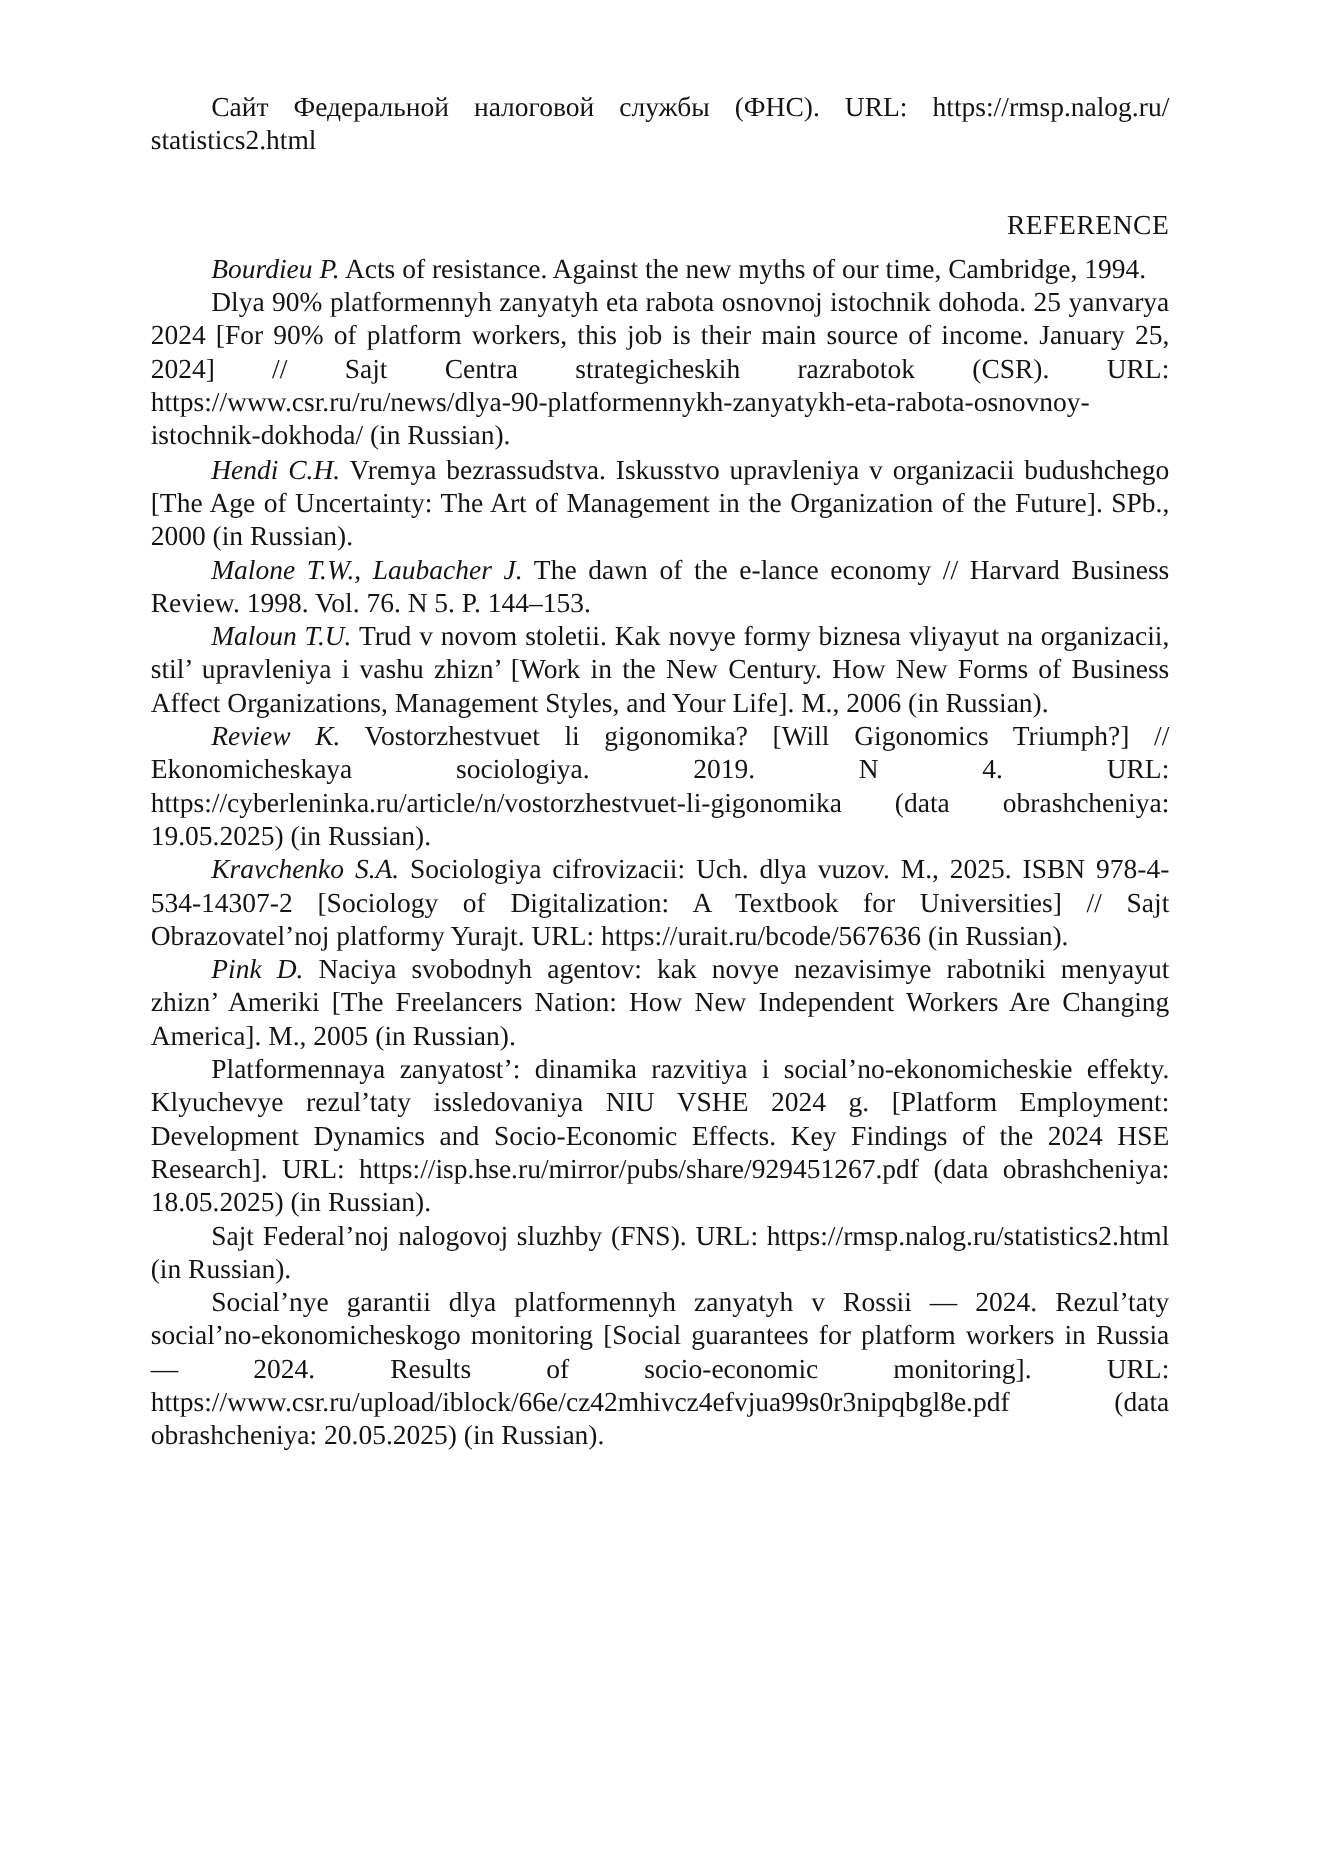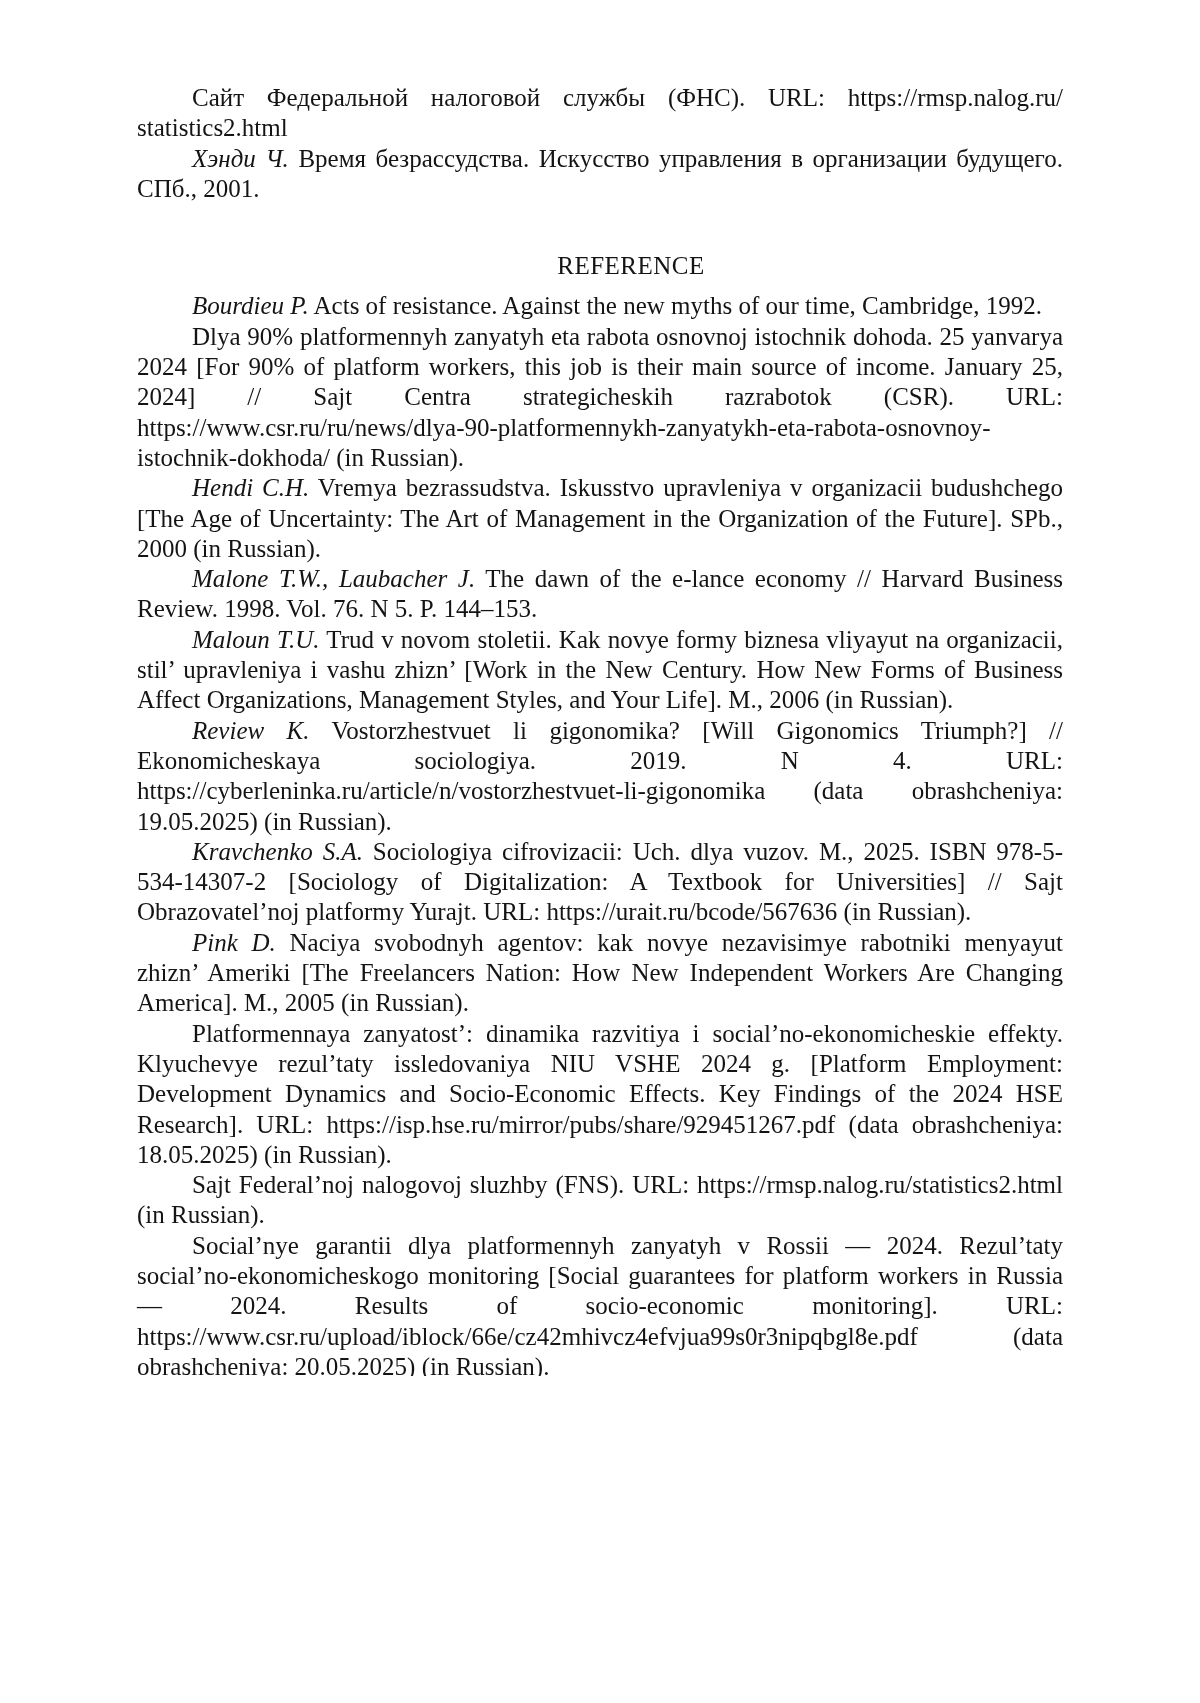--- a/index.html
+++ b/index.html
@@ -32,48 +32,47 @@
     overflow-wrap: break-word;
   }
   .lead { font-style: italic; }
   h2.ref-heading {
     margin: 47px 0 10px 0;
     font-size: 25px;
     line-height: 30.3px;
     font-weight: normal;
     letter-spacing: 0.5px;
     text-indent: 62px;
-    text-align: center;
+    text-align: right;
   }
   .page-number {
     position: absolute;
     top: 1574px;
     right: 152px;
     font-size: 25px;
     line-height: 30px;
   }
 </style>
 </head>
 <body>
 
 <div class="page">
   <div class="text-block">
 
     <p class="entry"><span class="lead"></span><span>Сайт Федеральной налоговой службы (ФНС). URL: https://rmsp.nalog.ru/ statistics2.html</span></p>
-    <p class="entry"><span class="lead">Хэнди Ч.</span><span> Время безрассудства. Искусство управления в организации будущего. СПб., 2001.</span></p>
 
     <h2 class="ref-heading">REFERENCE</h2>
 
-    <p class="entry"><span class="lead">Bourdieu P.</span><span> Acts of resistance. Against the new myths of our time, Cambridge, 1992.</span></p>
+    <p class="entry"><span class="lead">Bourdieu P.</span><span> Acts of resistance. Against the new myths of our time, Cambridge, 1994.</span></p>
     <p class="entry"><span class="lead"></span><span>Dlya 90% platformennyh zanyatyh eta rabota osnovnoj istochnik dohoda. 25 yanvarya 2024 [For 90% of platform workers, this job is their main source of income. January 25, 2024] // Sajt Centra strategicheskih razrabotok (CSR). URL: https://www.csr.ru/ru/news/dlya-90-platformennykh-zanyatykh-eta-rabota-osnovnoy-istochnik-dokhoda/ (in Russian).</span></p>
     <p class="entry"><span class="lead">Hendi C.H.</span><span> Vremya bezrassudstva. Iskusstvo upravleniya v organizacii budushchego [The Age of Uncertainty: The Art of Management in the Organization of the Future]. SPb., 2000 (in Russian).</span></p>
     <p class="entry"><span class="lead">Malone T.W., Laubacher J.</span><span> The dawn of the e-lance economy // Harvard Business Review. 1998. Vol. 76. N 5. P. 144–153.</span></p>
     <p class="entry"><span class="lead">Maloun T.U.</span><span> Trud v novom stoletii. Kak novye formy biznesa vliyayut na organizacii, stil’ upravleniya i vashu zhizn’ [Work in the New Century. How New Forms of Business Affect Organizations, Management Styles, and Your Life]. M., 2006 (in Russian).</span></p>
     <p class="entry"><span class="lead">Review K.</span><span> Vostorzhestvuet li gigonomika? [Will Gigonomics Triumph?] // Ekonomicheskaya sociologiya. 2019. N 4. URL: https://cyberleninka.ru/article/n/vostorzhestvuet-li-gigonomika (data obrashcheniya: 19.05.2025) (in Russian).</span></p>
-    <p class="entry"><span class="lead">Kravchenko S.A.</span><span> Sociologiya cifrovizacii: Uch. dlya vuzov. M., 2025. ISBN 978-5-534-14307-2 [Sociology of Digitalization: A Textbook for Universities] // Sajt Obrazovatel’noj platformy Yurajt. URL: https://urait.ru/bcode/567636 (in Russian).</span></p>
+    <p class="entry"><span class="lead">Kravchenko S.A.</span><span> Sociologiya cifrovizacii: Uch. dlya vuzov. M., 2025. ISBN 978-4-534-14307-2 [Sociology of Digitalization: A Textbook for Universities] // Sajt Obrazovatel’noj platformy Yurajt. URL: https://urait.ru/bcode/567636 (in Russian).</span></p>
     <p class="entry"><span class="lead">Pink D.</span><span> Naciya svobodnyh agentov: kak novye nezavisimye rabotniki menyayut zhizn’ Ameriki [The Freelancers Nation: How New Independent Workers Are Changing America]. M., 2005 (in Russian).</span></p>
     <p class="entry"><span class="lead"></span><span>Platformennaya zanyatost’: dinamika razvitiya i social’no-ekonomicheskie effekty. Klyuchevye rezul’taty issledovaniya NIU VSHE 2024 g. [Platform Employment: Development Dynamics and Socio-Economic Effects. Key Findings of the 2024 HSE Research]. URL: https://isp.hse.ru/mirror/pubs/share/929451267.pdf (data obrashcheniya: 18.05.2025) (in Russian).</span></p>
     <p class="entry"><span class="lead"></span><span>Sajt Federal’noj nalogovoj sluzhby (FNS). URL: https://rmsp.nalog.ru/statistics2.html (in Russian).</span></p>
     <p class="entry"><span class="lead"></span><span>Social’nye garantii dlya platformennyh zanyatyh v Rossii — 2024. Rezul’taty social’no-ekonomicheskogo monitoring [Social guarantees for platform workers in Russia — 2024. Results of socio-economic monitoring]. URL: https://www.csr.ru/upload/iblock/66e/cz42mhivcz4efvjua99s0r3nipqbgl8e.pdf (data obrashcheniya: 20.05.2025) (in Russian).</span></p>
 
   </div>
 
   <div class="page-number">65</div>
 </div>
 

